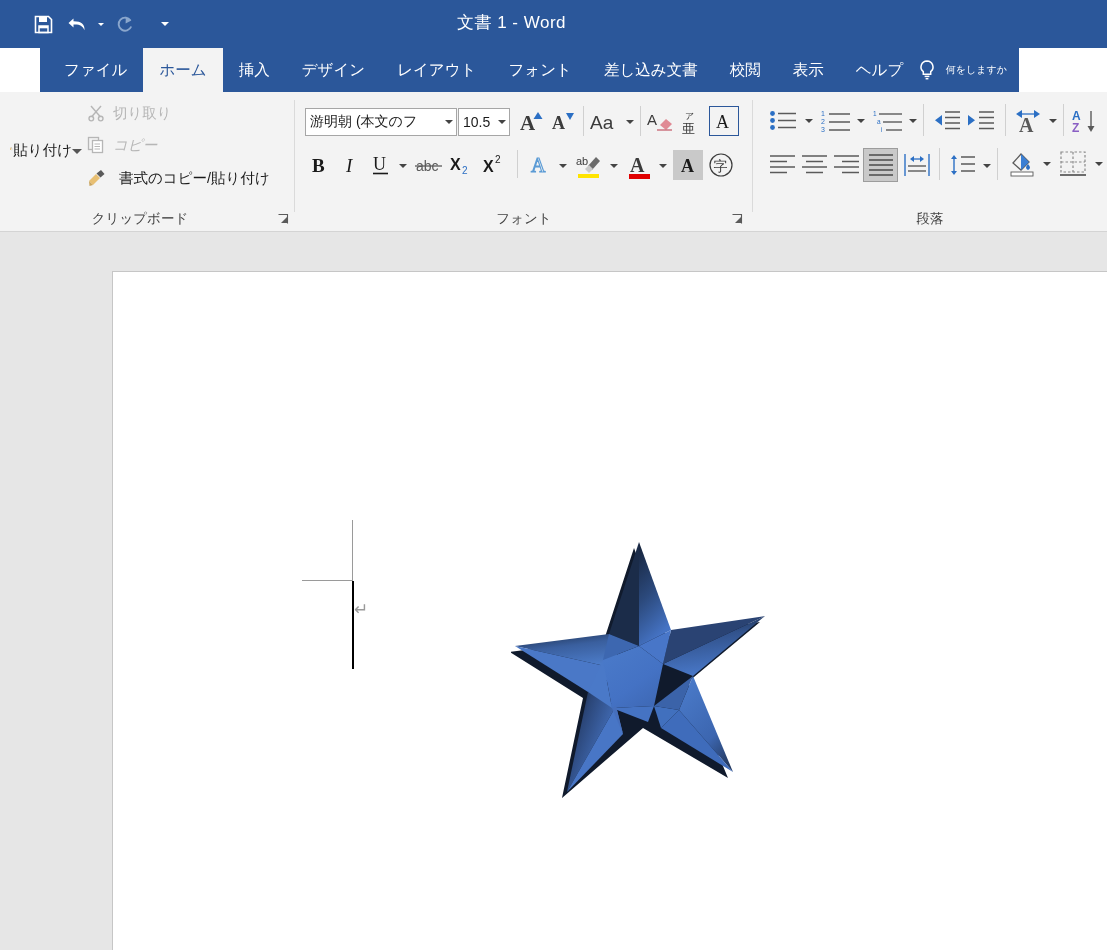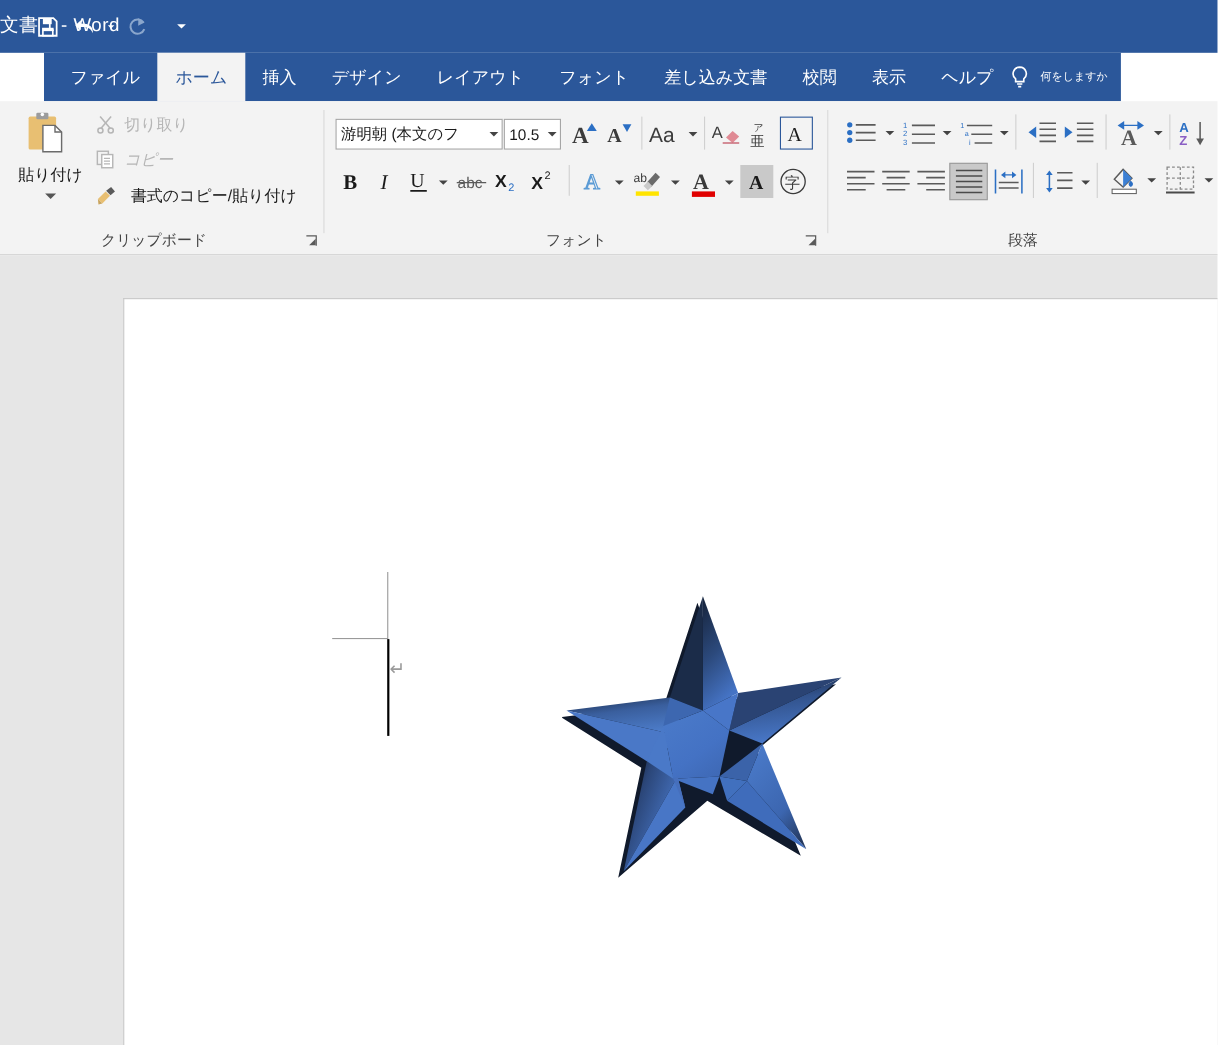--- a/index.html
+++ b/index.html
@@ -23,21 +23,21 @@
   .qat-btn svg { display: block; }
   .qat-caret {
     width: 14px; height: 32px; display: flex; align-items: center; justify-content: center;
   }
   .caret-dn {
     width: 0; height: 0; border-left: 4px solid transparent; border-right: 4px solid transparent;
     border-top: 4px solid #ffffff;
   }
   .caret-dn.sm { border-left-width: 3.5px; border-right-width: 3.5px; border-top-width: 3.5px; }
   .doc-title {
-    position: absolute; top: 11px; left: 0; width: 1107px; text-align: left;
+    position: absolute; top: 11px; left: 0; width: 1107px; text-align: center;
     color: #ffffff; font-size: 17px; letter-spacing: 0.5px;
     padding-right: 84px;
   }
 
   
   .tabstrip {
     position: absolute; top: 48px; left: 0; width: 979px; height: 44px;
     background: #2b579a;
     margin-left: 40px;
   }
@@ -68,21 +68,21 @@
     position: absolute; top: 8px; width: 1px; height: 112px; background: #dadada;
   }
   .launcher {
     position: absolute; bottom: 7px; width: 12px; height: 12px;
   }
   .launcher svg { display: block; }
 
   
   .paste-btn {
     position: absolute; left: 10px; top: 6px; width: 72px; height: 100px;
-    display: flex; flex-direction: column; align-items: center;
+    display: flex; flex-direction: row; align-items: center;
   }
   .paste-icon { width: 46px; height: 46px; margin-top: 2px; }
   .paste-label { font-size: 14.5px; color: #1a1a1a; margin-top: 4px; white-space: nowrap; }
   .paste-caret {
     width: 0; height: 0; margin-top: 7px;
     border-left: 5px solid transparent; border-right: 5px solid transparent;
     border-top: 5px solid #555555;
   }
   .cb-item {
     position: absolute; display: flex; align-items: center; gap: 7px;

